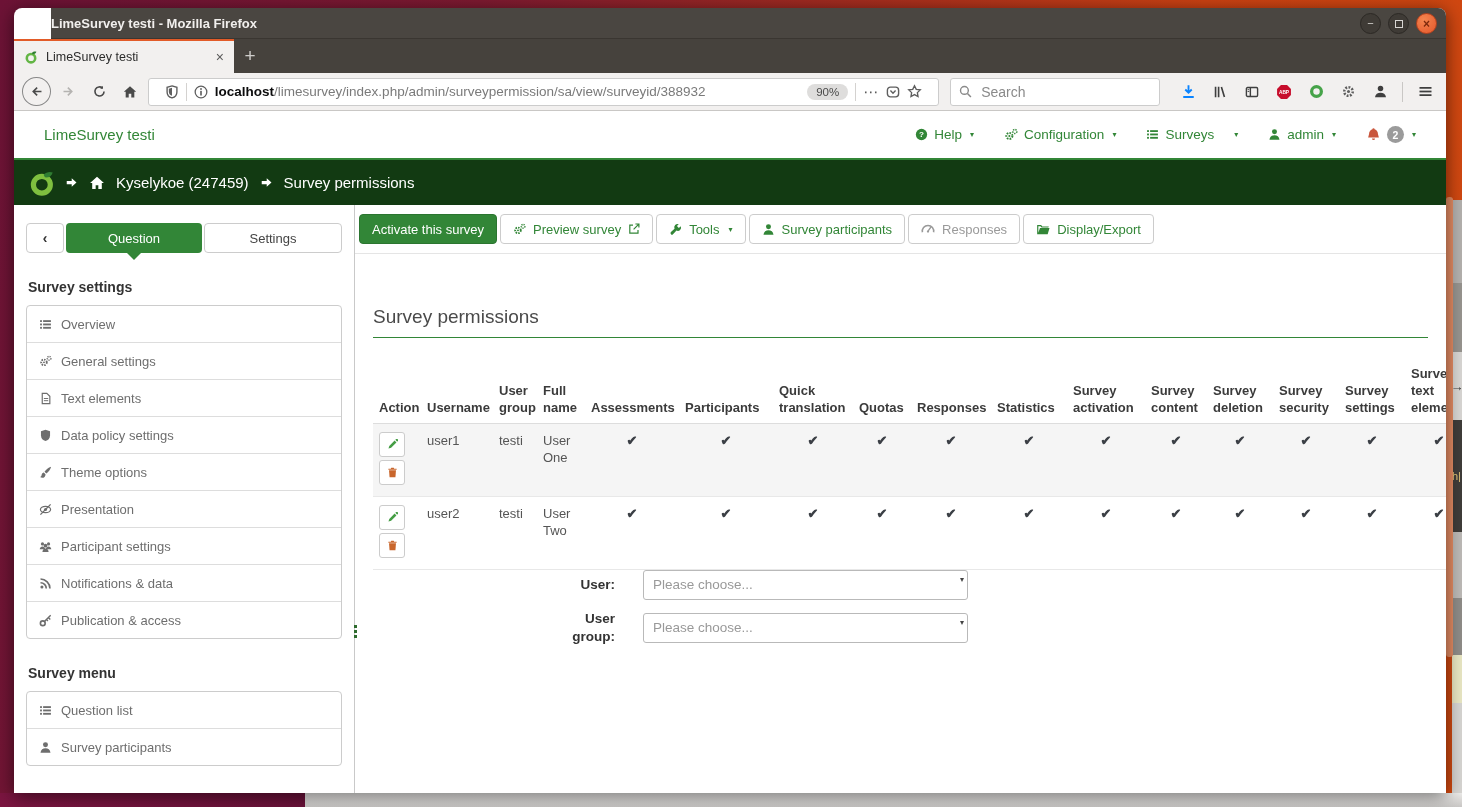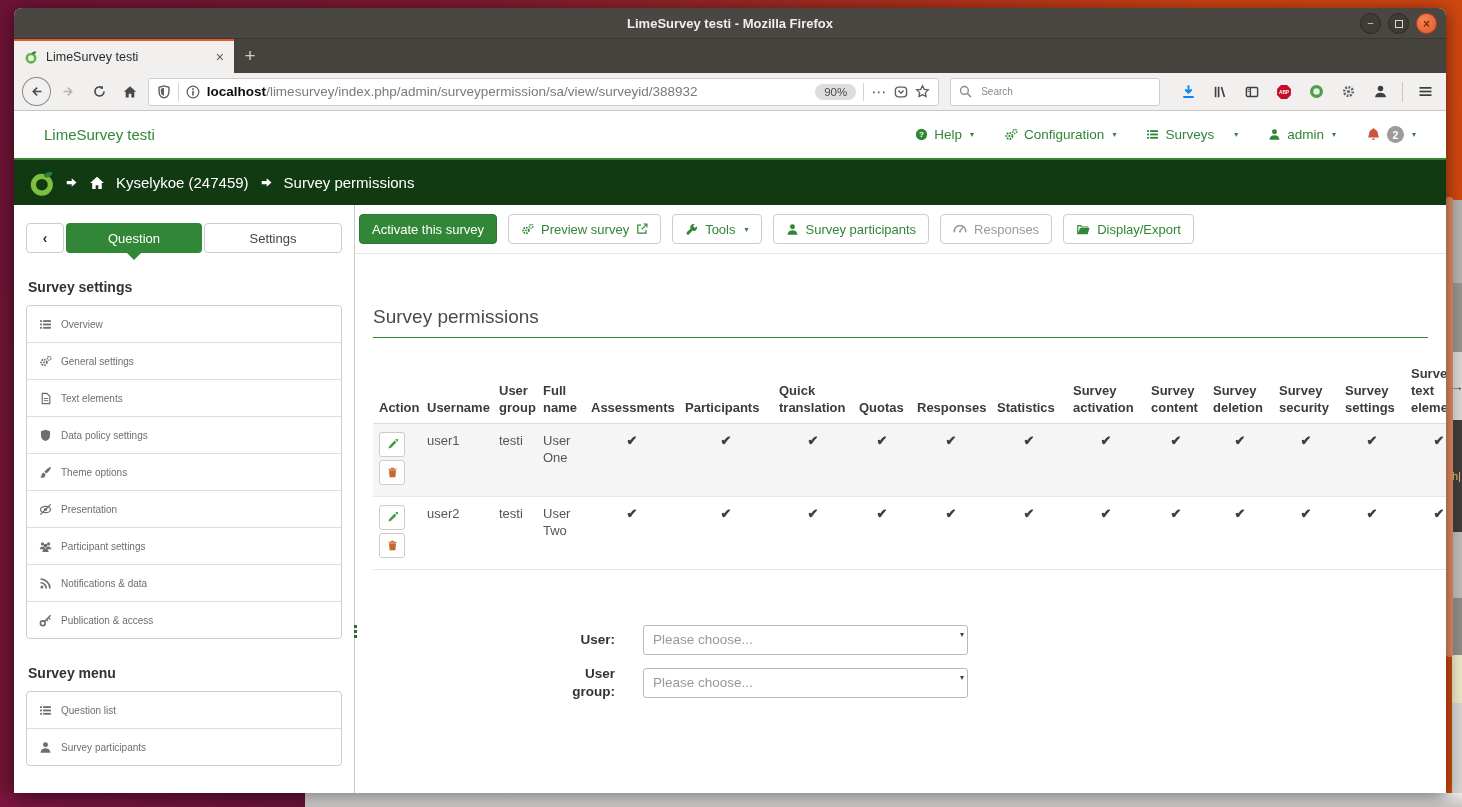--- a/index.html
+++ b/index.html
@@ -10,51 +10,51 @@
   
   .right-strip{position:absolute;left:1446px;top:0;width:16px;height:807px;}
   .rs-frag{position:absolute;left:6px;width:10px;}
   .rs-scroll{position:absolute;left:0;top:197px;width:7px;height:460px;background:#e78d64;border-radius:3px;}
   .bottom-bar{position:absolute;left:0;top:793px;width:1462px;height:14px;background:linear-gradient(to right,#7b1540,#5a0f33 40%,#4f0d2e 62%);}
   .bottom-gray{position:absolute;left:305px;top:793px;width:1157px;height:14px;background:linear-gradient(#ecebe9,#c9c7c5);}
 
   
   .window{position:absolute;left:14px;top:8px;width:1432px;height:785px;border-radius:8px 8px 0 0;
     overflow:hidden;box-shadow:0 3px 18px rgba(0,0,0,.55);background:#fff;}
-  .titlebar{height:30px;background:linear-gradient(#504c47,#45403c);background:#4a4641;display:flex;align-items:center;justify-content:center;position:relative;border-bottom:1px solid #3a3631;}
+  .titlebar{height:30px;background:linear-gradient(#504c47,#45403c);background:#4a4641;display:flex;align-items:center;justify-content:flex-start;position:relative;border-bottom:1px solid #3a3631;margin-left:37px;}
   .titlebar .title{color:#f1efed;font-size:13px;font-weight:bold;}
   .win-controls{position:absolute;right:9px;top:5px;display:flex;gap:7px;}
   .wbtn{width:19px;height:19px;border-radius:50%;display:flex;align-items:center;justify-content:center;
     background:#3f3b36;border:1px solid #2c2925;color:#d8d6d3;font-size:11px;line-height:1;cursor:default;}
   .wbtn .sq{width:6px;height:6px;border:1px solid #d8d6d3;display:block;}
   .wbtn.close{background:radial-gradient(circle at 35% 30%,#f4854f,#e4572b);border-color:#b8421d;color:#7e2a0d;font-size:12px;font-weight:bold;}
 
   .tabstrip{height:34px;background:#46423d;display:flex;align-items:stretch;}
   .tab{width:220px;background:#f2f0ef;border-top:2px solid #e25b28;display:flex;align-items:center;gap:8px;
     padding:0 10px;box-sizing:border-box;font-size:12.5px;color:#2b2b2b;}
   .tab .t-label{flex:1;white-space:nowrap;overflow:hidden;}
   .tab .t-close{color:#5a5a5a;font-size:14px;}
   .newtab{width:32px;display:flex;align-items:center;justify-content:center;color:#cfcdcb;font-size:19px;}
 
   .navbar{height:38px;background:#f2f0ef;border-bottom:1px solid #c9c7c5;display:flex;align-items:center;
     padding:0 8px;gap:5px;box-sizing:border-box;}
   .nbtn{width:26px;height:26px;display:flex;align-items:center;justify-content:center;color:#4a4a4a;}
   .nbtn.back{border:1px solid #888;border-radius:50%;width:27px;height:27px;}
   .nbtn.fwd{color:#b5b3b1;}
   .urlbar{width:800px;height:28px;background:#fff;border:1px solid #ccc;border-radius:3px;display:flex;
-    align-items:center;padding:0 8px;gap:7px;box-sizing:border-box;}
+    align-items:center;padding:0 16px;gap:7px;box-sizing:border-box;}
   .url-divider{width:1px;height:18px;background:#d4d2d0;}
   .url-text{flex:1;font-size:13.5px;white-space:nowrap;overflow:hidden;}
   .url-host{color:#0c0c0d;font-weight:600;}
   .url-path{color:#7a7a7a;}
   .zoom-pill{background:#dedddc;border-radius:10px;padding:2px 9px;font-size:11.5px;color:#4a4a4a;}
   .dots{color:#5a5a5a;font-size:15px;letter-spacing:1px;}
   .searchbar{width:212px;height:28px;background:#fff;border:1px solid #ccc;border-radius:3px;display:flex;
     align-items:center;padding:0 8px;gap:7px;box-sizing:border-box;margin-left:6px;}
-  .searchbar input{border:0;outline:none;flex:1;font-size:10px;font-family:"Liberation Sans",sans-serif;color:#333;width:100%;background:transparent;}
+  .searchbar input{border:0;outline:none;flex:1;font-size:14px;font-family:"Liberation Sans",sans-serif;color:#333;width:100%;background:transparent;}
   .searchbar input::placeholder{color:#8a8a8a;}
   .toolicons{display:flex;align-items:center;gap:6px;margin-left:10px;}
   .tbtn{width:26px;height:26px;display:flex;align-items:center;justify-content:center;color:#4a4a4a;}
   .v-sep{width:1px;height:20px;background:#c9c7c5;margin:0 3px;}
 
   
   .page{height:683px;background:#fff;display:flex;flex-direction:column;}
   .ls-header{height:47px;display:flex;align-items:center;padding:0 30px 0 30px;flex:none;}
   .brand{color:#328637;font-size:15px;}
   .ls-nav{margin-left:auto;display:flex;align-items:center;gap:30px;color:#328637;font-size:13.5px;}
@@ -73,48 +73,48 @@
   .collapse-btn{width:38px;border:1px solid #ccc;border-radius:4px;background:#fff;display:flex;align-items:center;
     justify-content:center;color:#333;font-size:14px;font-weight:bold;box-sizing:border-box;}
   .sb-tab{flex:1;display:flex;align-items:center;justify-content:center;font-size:13px;border-radius:4px;box-sizing:border-box;}
   .sb-tab.active{background:#328637;color:#fff;position:relative;}
   .sb-tab.active:after{content:"";position:absolute;left:50%;margin-left:-7px;bottom:-7px;
     border-left:7px solid transparent;border-right:7px solid transparent;border-top:7px solid #328637;}
   .sb-tab.plain{background:#fff;border:1px solid #ccc;color:#444;}
   .section-title{font-weight:bold;font-size:14px;color:#333;margin:26px 0 10px 2px;}
   .menu-list{border:1px solid #ccc;border-radius:4px;background:#fff;overflow:hidden;}
   .menu-item{display:flex;align-items:center;gap:9px;height:36px;padding:0 12px;border-bottom:1px solid #ddd;
-    color:#6e6e6e;font-size:10px;}
+    color:#6e6e6e;font-size:13px;}
   .menu-list .menu-item:last-child{border-bottom:none;}
   .grip{position:absolute;right:-3px;top:420px;display:flex;flex-direction:column;gap:2px;z-index:5;}
   .grip i{width:3px;height:3px;background:#2e6b2e;display:block;}
 
   .main{flex:1;padding-top:9px;min-width:0;position:relative;}
-  .actionbar{display:flex;gap:11px;padding:0 0 9px 4px;border-bottom:1px solid #e5e5e5;}
+  .actionbar{display:flex;gap:3px;padding:0 0 9px 4px;border-bottom:1px solid #e5e5e5;}
   .btn{height:30px;padding:0 12px;border:1px solid #ccc;border-radius:4px;background:#fff;color:#328637;
     font-size:13px;display:inline-flex;align-items:center;gap:7px;box-sizing:border-box;white-space:nowrap;}
   .btn.primary{background:#328637;border-color:#2b7530;color:#fff;}
   .btn.disabled{color:#9a9a9a;}
   .section-head{margin:52px 18px 0 18px;}
   .section-head h2{margin:0;font-size:19px;font-weight:400;color:#4a4a4a;}
   .green-hr{height:1px;background:#328637;margin-top:9px;}
   .table-wrap{margin:22px 8px 0 18px;}
   table.perm{width:100%;border-collapse:collapse;table-layout:fixed;font-size:13px;}
   table.perm th{vertical-align:bottom;text-align:left;color:#3b3b3b;padding:6px;font-weight:bold;line-height:1.3;
     border-bottom:1px solid #ddd;}
   table.perm td{padding:8px 6px;vertical-align:top;color:#555;border-bottom:1px solid #e8e8e8;line-height:1.35;}
   table.perm tr.striped{background:#f5f5f5;}
   .td-center{text-align:center;}
   .check{color:#3b3f45;font-weight:bold;font-size:13px;}
   .mini-btn{width:24px;height:23px;border:1px solid #ccc;border-radius:3px;background:#fff;display:flex;
     align-items:center;justify-content:center;margin-bottom:3px;}
   .mini-btn.edit{color:#449d44;}
   .mini-btn.del{color:#c9662c;}
 
-  .perm-form{margin-top:55px;display:flex;flex-direction:column;gap:10px;}
+  .perm-form{display:flex;flex-direction:column;gap:10px;}
   .form-row{display:flex;align-items:center;}
   .form-label{width:260px;text-align:right;font-weight:bold;color:#333;font-size:13.5px;line-height:1.35;}
   .form-label .narrow{display:inline-block;width:52px;text-align:right;}
   .select{margin-left:28px;width:325px;height:30px;border:1px solid #b9b9b9;border-radius:3px;background:#fff;
     display:flex;align-items:center;padding:0 18px 0 9px;box-sizing:border-box;color:#999;font-size:13.5px;position:relative;}
   .select .sel-caret{position:absolute;right:3px;top:4px;font-size:8px;color:#444;}
   .form-btn{margin-left:16px;width:188px;height:29px;border:1px solid #ccc;border-radius:4px;background:#fff;
     color:#265c26;font-size:13.5px;display:flex;align-items:center;justify-content:center;box-sizing:border-box;}
 
   .ic{display:inline-flex;width:13px;height:13px;flex:none;}

